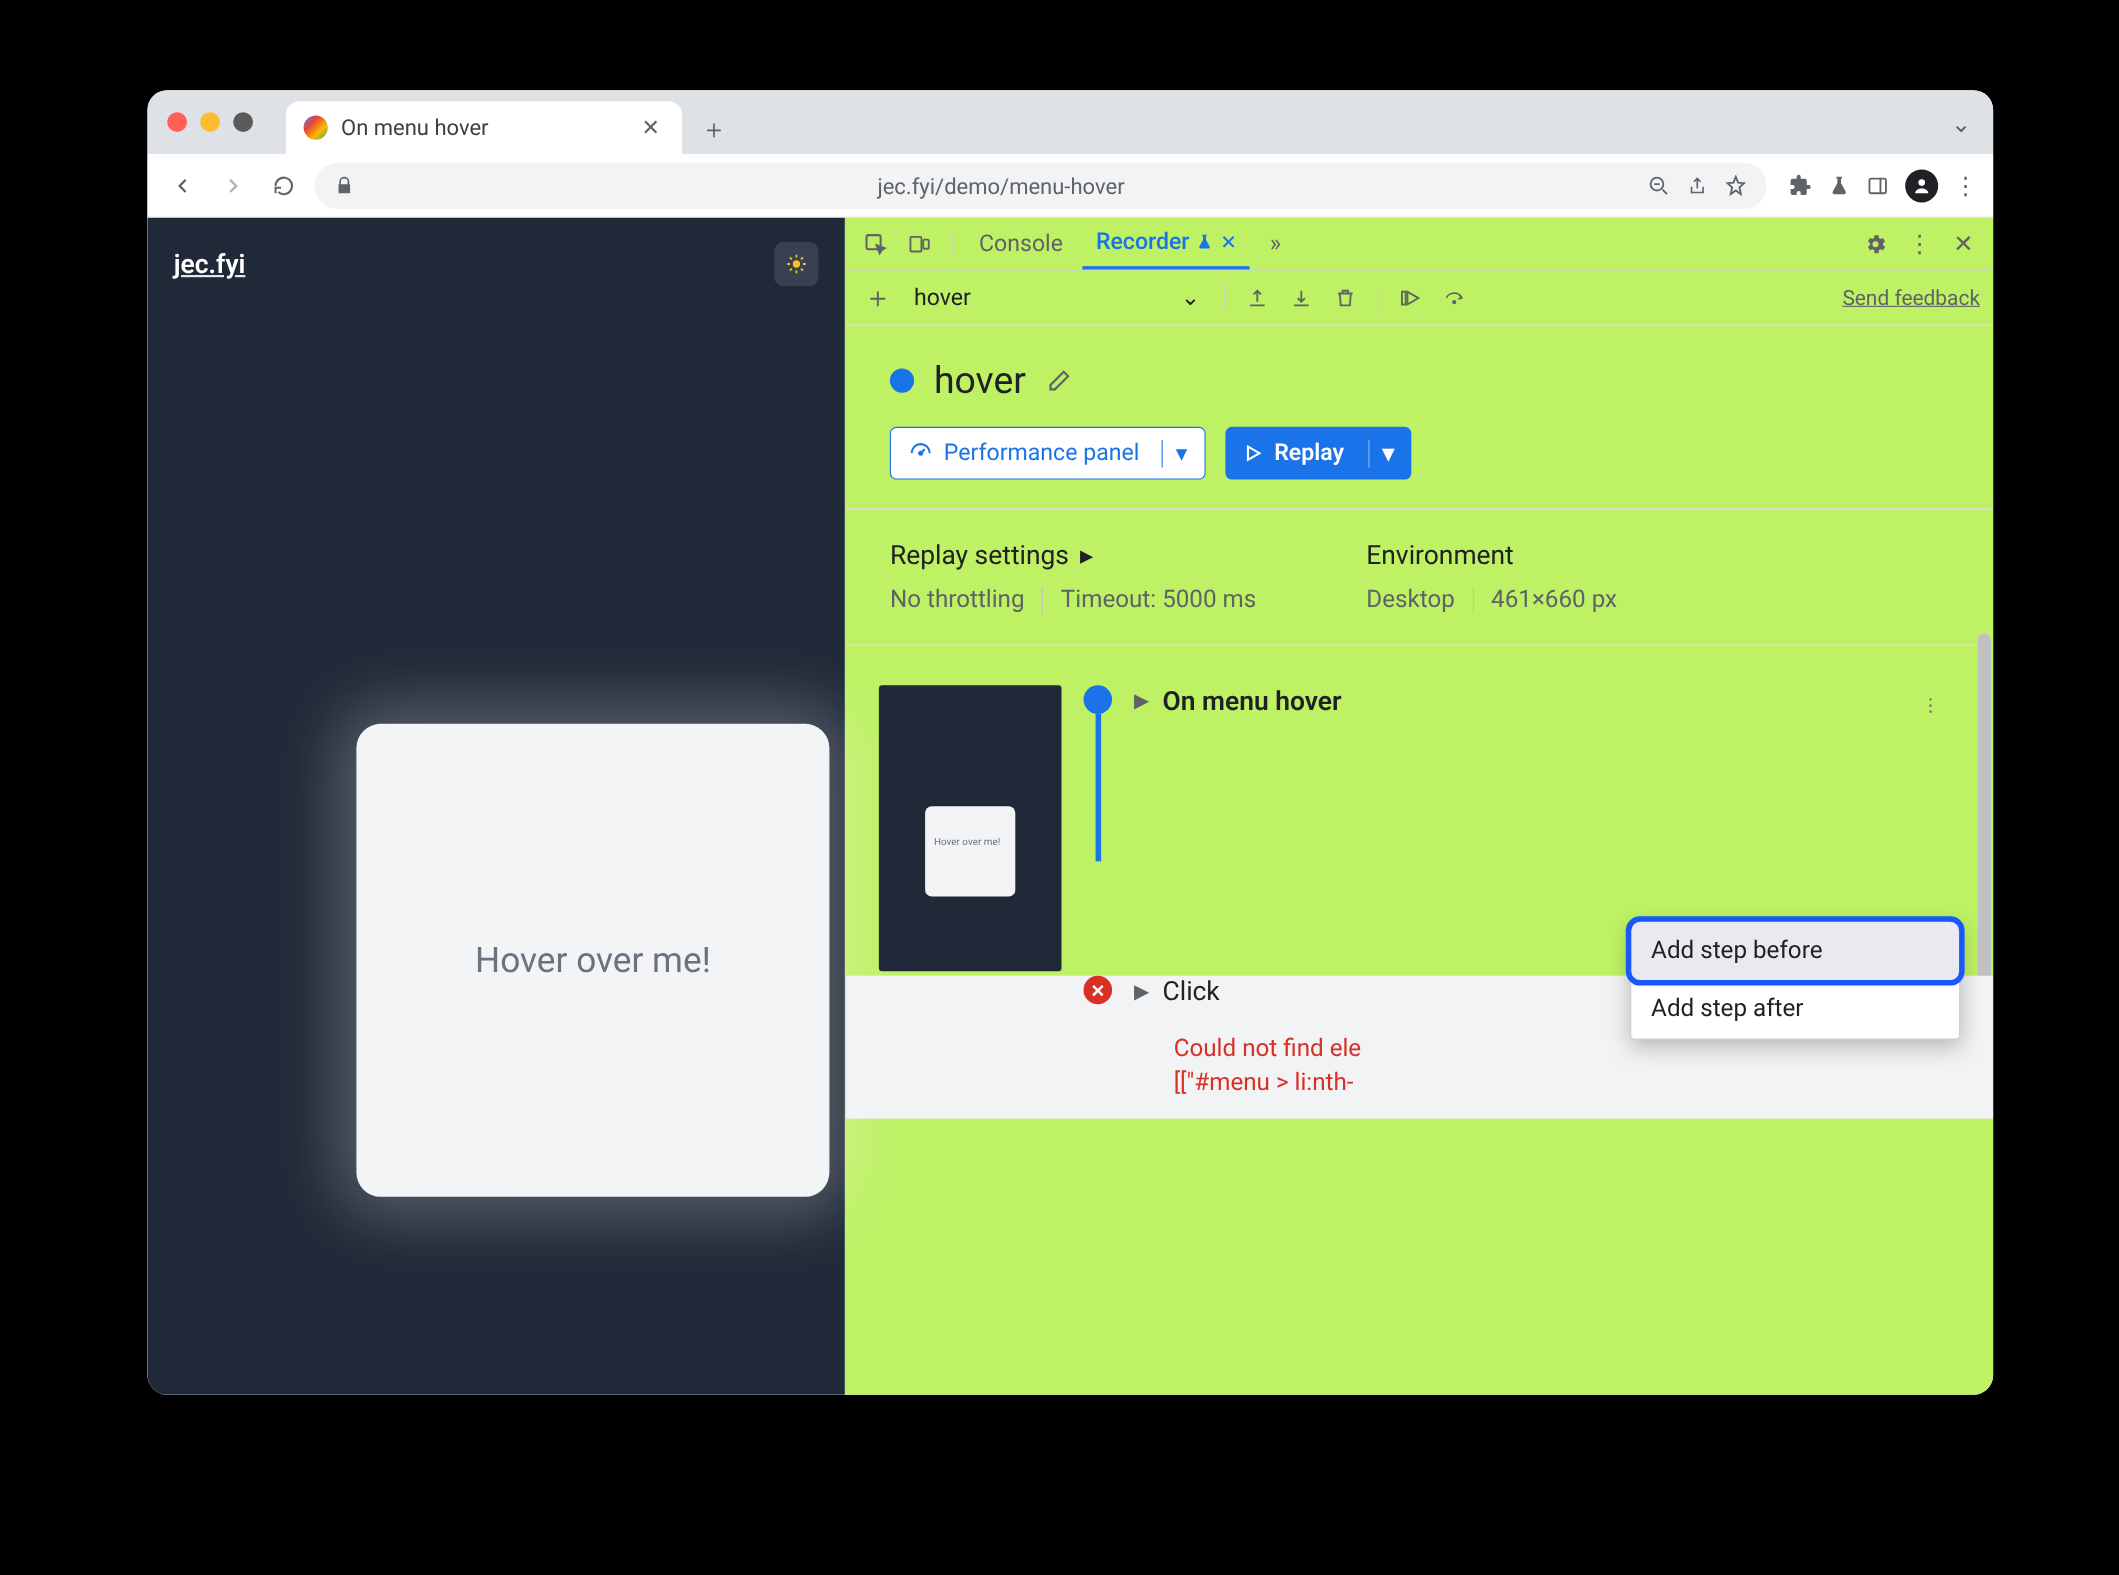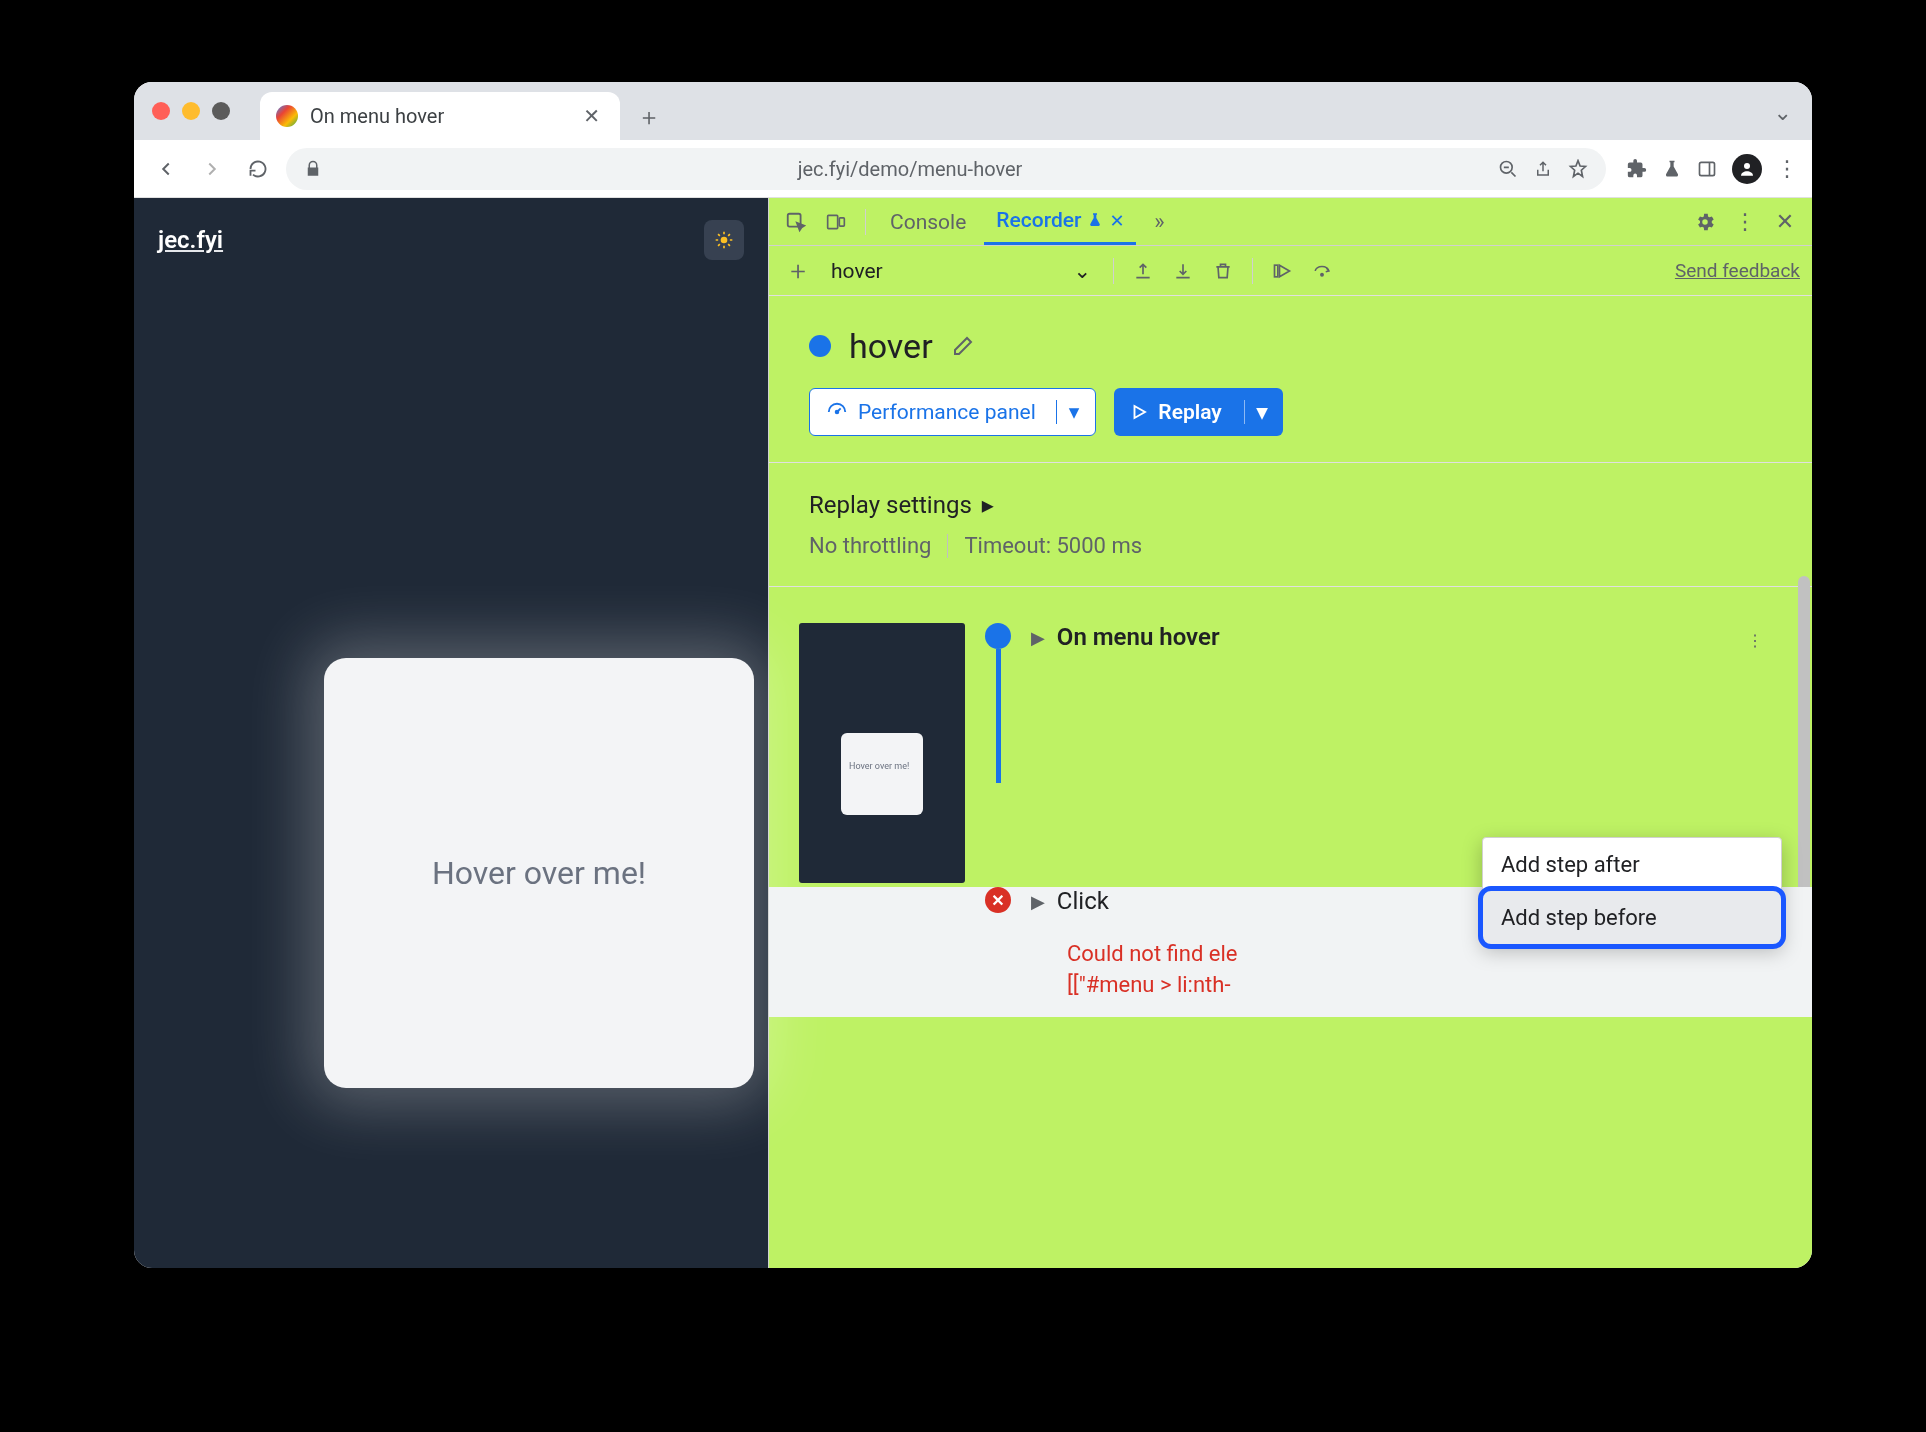--- a/index.html
+++ b/index.html
@@ -328,20 +328,30 @@
               <div class="settings-label">
                 <span>Replay settings</span>
                 <span>▸</span>
               </div>
               <div class="settings-row">
                 <span>No throttling</span>
                 <span class="vsep"></span>
                 <span>Timeout: 5000 ms</span>
               </div>
             </div>
+            <div class="settings-col">
+              <div class="settings-label">
+                <span>Environment</span>
+              </div>
+              <div class="settings-row">
+                <span>Desktop</span>
+                <span class="vsep"></span>
+                <span>461×660 px</span>
+              </div>
+            </div>
           </div>
 
           <div class="steps">
 
             <div class="step-row" style="padding-bottom:4px;">
               <div class="thumb">
                 <div class="thumb-text">Hover over me!</div>
               </div>
               <div class="timeline" style="height:160px;">
                 <div class="node blue"></div>
@@ -367,22 +377,22 @@
                 </div>
                 <div class="error-text">
                   <span>Could not find ele</span><br>
                   <span>[["#menu &gt; li:nth-</span>
                 </div>
               </div>
               <div class="step-menu highlight">⋮</div>
             </div>
 
             <div class="ctx-menu">
+              <div class="ctx-item sel">Add step before</div>
               <div class="ctx-item">Add step after</div>
-              <div class="ctx-item sel">Add step before</div>
             </div>
 
           </div>
         </div>
       </div>
     </div>
   </div>
 </div>
 
 </body></html>

